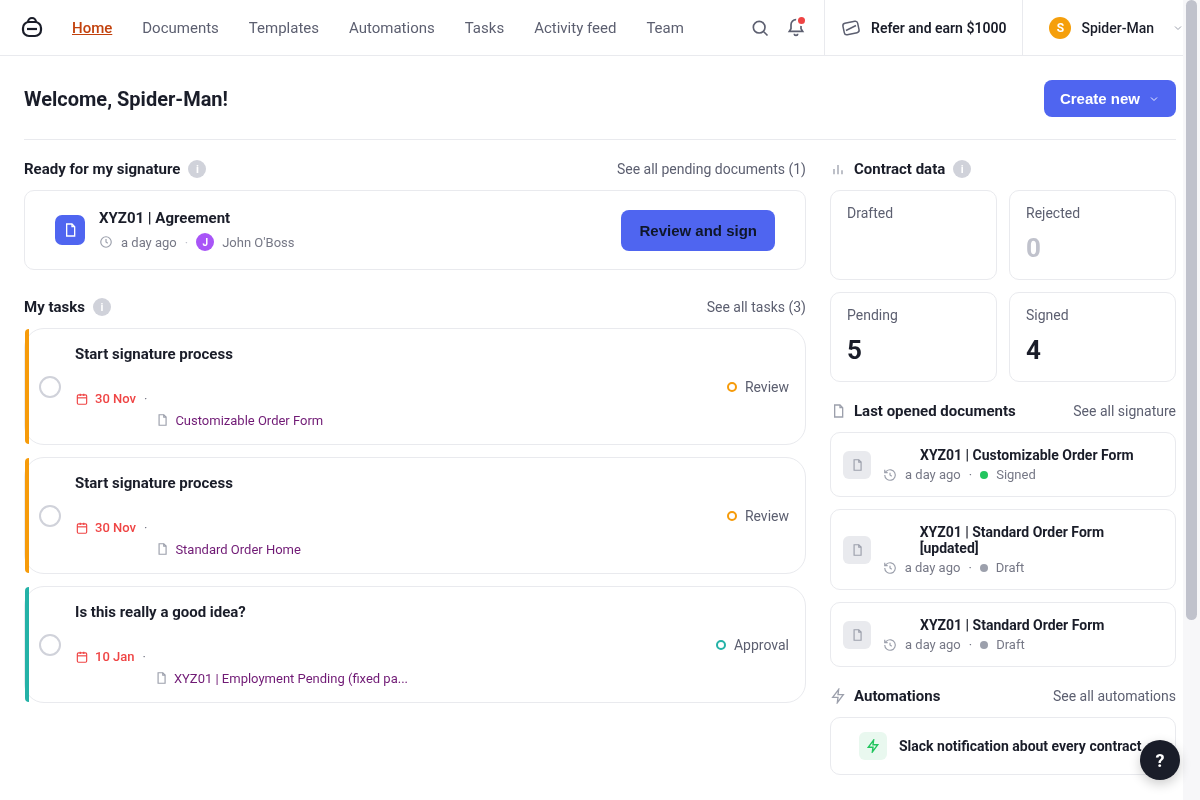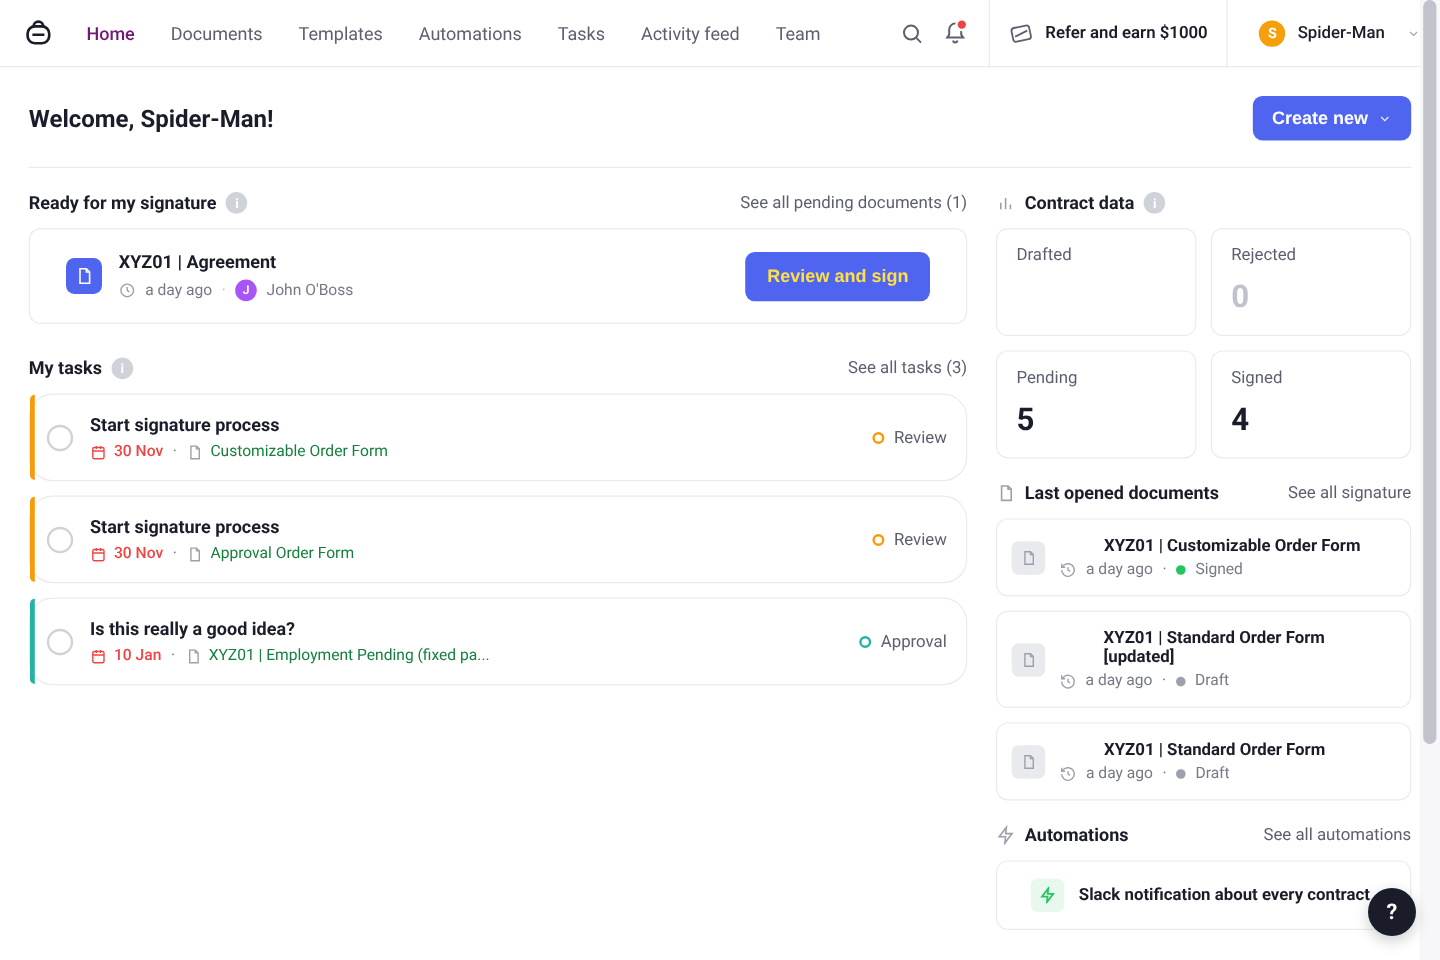--- a/index.html
+++ b/index.html
@@ -31,21 +31,21 @@
       display: flex;
       align-items: center;
       gap: 30px;
       font-size: 15px;
     }
     .nav-links a {
       text-decoration: none;
       color: #5c5f70;
       cursor: pointer;
     }
-    .nav-links a.active { color: #701a75; font-weight: 500; }
+    .nav-links a.active { color: #c2410c; font-weight: 500; text-decoration: underline; }
 
     .top-right {
       margin-left: auto;
       display: flex;
       align-items: center;
       height: 100%;
     }
     .icon-btn {
       width: 36px; height: 36px;
       display: flex; align-items: center; justify-content: center;
@@ -159,21 +159,21 @@
     .sig-meta .sep { color:#c0c2cc; }
     .av-j {
       width:18px;height:18px;border-radius:50%;
       background:#a855f7; color:#fff;
       display:flex;align-items:center;justify-content:center;
       font-size:10px; font-weight:700;
     }
     .btn-review {
       margin-left:auto;
       background:#4f65f0;
-      color:#fde047; border:none; border-radius:8px;
+      color:#0f172a; border:none; border-radius:8px;
       padding: 12px 18px; font-size:15px; font-weight:600;
       cursor:pointer;
     }
 
     
     .task-list { display:flex; flex-direction:column; gap:12px; }
     .task-card {
       border:1px solid #e9eaee;
       border-radius:20px;
       display:flex;
@@ -195,21 +195,21 @@
       border:2px solid #d0d2da;
       flex-shrink:0;
       cursor:pointer;
     }
     .task-title { font-size:15px; font-weight:700; margin-bottom:6px;}
     .task-meta {
       display:flex;align-items:center;gap:8px;
       font-size:13px; color:#767886;
     }
     .date-red { color:#ef4444; display:inline-flex;align-items:center;gap:6px; font-weight:500;}
-    .doc-mini { color:#15803d; display:inline-flex;align-items:flex-end;gap:6px;}
+    .doc-mini { color:#701a75; display:inline-flex;align-items:flex-start;gap:6px;margin-top:44px;}
     .task-right {
       margin-left:auto;
       display:flex;align-items:center;gap:8px;
       font-size:14px;color:#5c5f70;
     }
     .status-dot-ring {
       width:10px;height:10px;border-radius:50%;
       border:2.5px solid #f69b0a;
     }
     .status-dot-ring.teal { border-color:#24b2a7; }
@@ -449,21 +449,21 @@
                   <line x1="15" y1="3" x2="15" y2="7"></line>
                 </svg>
               <span>30 Nov</span>
             </span>
             <span class="sep">·</span>
             <span class="doc-mini">
               <svg width="14" height="14" viewBox="0 0 24 24" fill="none" stroke="#9ca0ac" stroke-width="2">
                   <path d="M7 3h8l4 4v14H7z"></path>
                   <polyline points="15 3 15 7 19 7"></polyline>
                 </svg>
-              <span>Approval Order Form</span>
+              <span>Standard Order Home</span>
             </span>
           </div>
         </div>
         <div class="task-right">
           <span class="status-dot-ring"></span>
           <span>Review</span>
         </div>
       </div>
 
       <div class="task-card teal">

